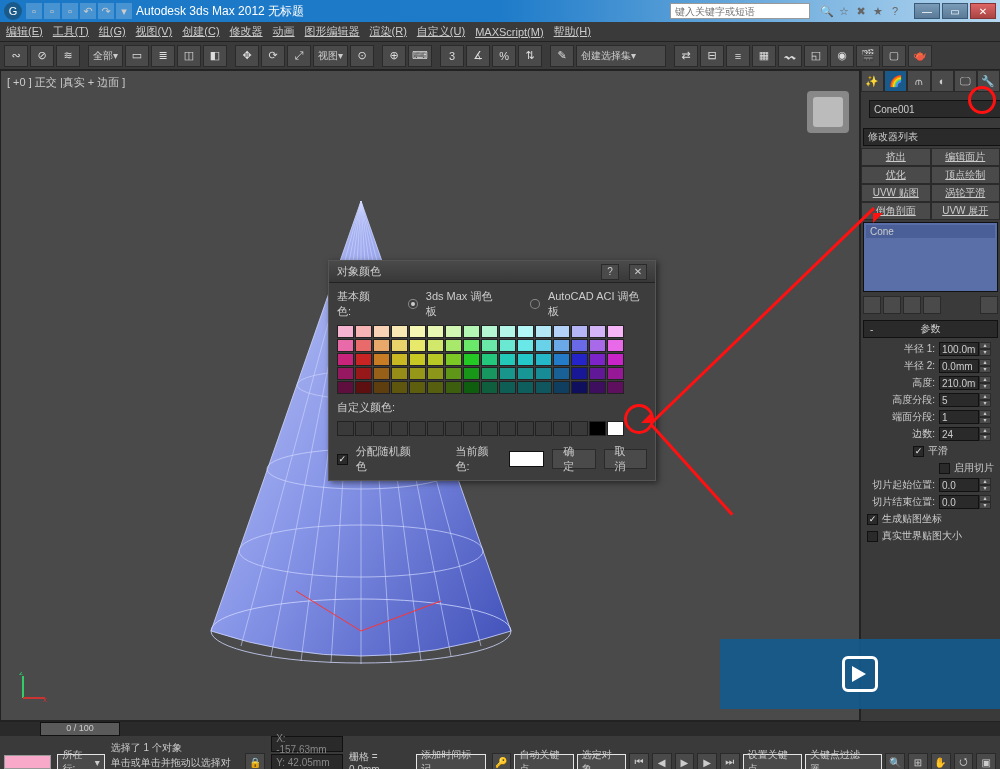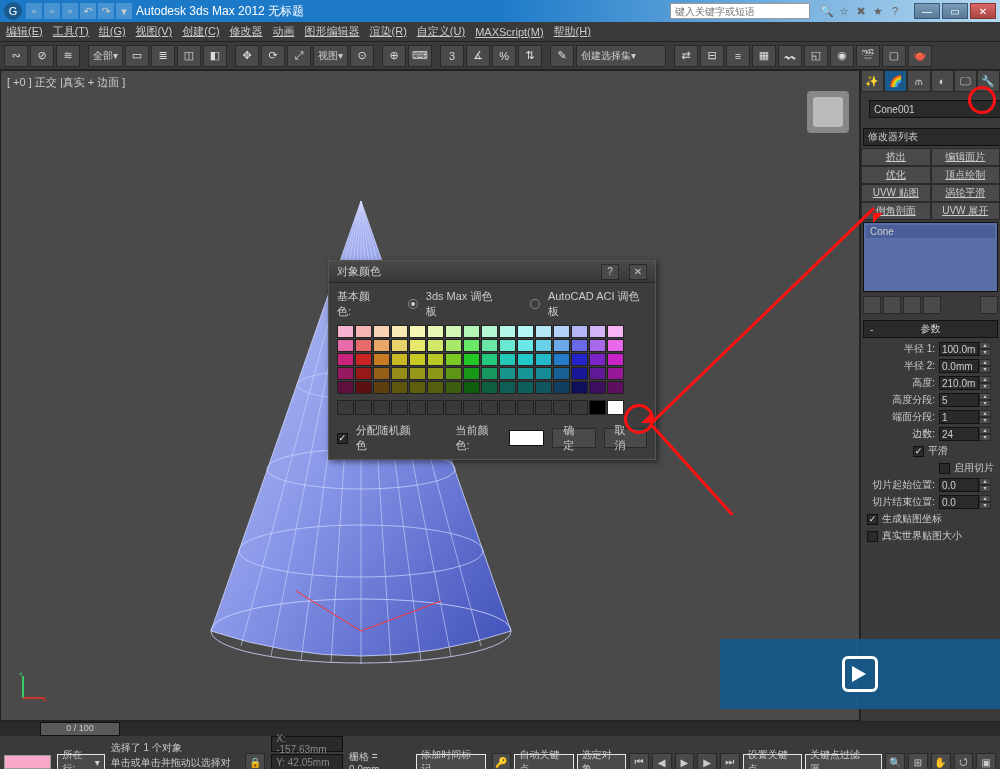--- a/index.html
+++ b/index.html
@@ -532,20 +532,23 @@
         <div class="sw" style="background: rgb(15, 94, 15);"></div>
         <div class="sw" style="background: rgb(15, 94, 62);"></div>
         <div class="sw" style="background: rgb(15, 94, 86);"></div>
         <div class="sw" style="background: rgb(15, 94, 94);"></div>
         <div class="sw" style="background: rgb(15, 86, 94);"></div>
         <div class="sw" style="background: rgb(15, 62, 94);"></div>
         <div class="sw" style="background: rgb(15, 15, 94);"></div>
         <div class="sw" style="background: rgb(62, 15, 94);"></div>
         <div class="sw" style="background: rgb(94, 15, 94);"></div>
       </div>
+    <div class="dlg-row">
+        <span>自定义颜色:</span>
+      </div>
     <div class="custom-row">
       <div class="cc"></div>
         <div class="cc"></div>
         <div class="cc"></div>
         <div class="cc"></div>
       <div class="cc"></div>
         <div class="cc"></div>
         <div class="cc"></div>
         <div class="cc"></div>
       <div class="cc"></div>

